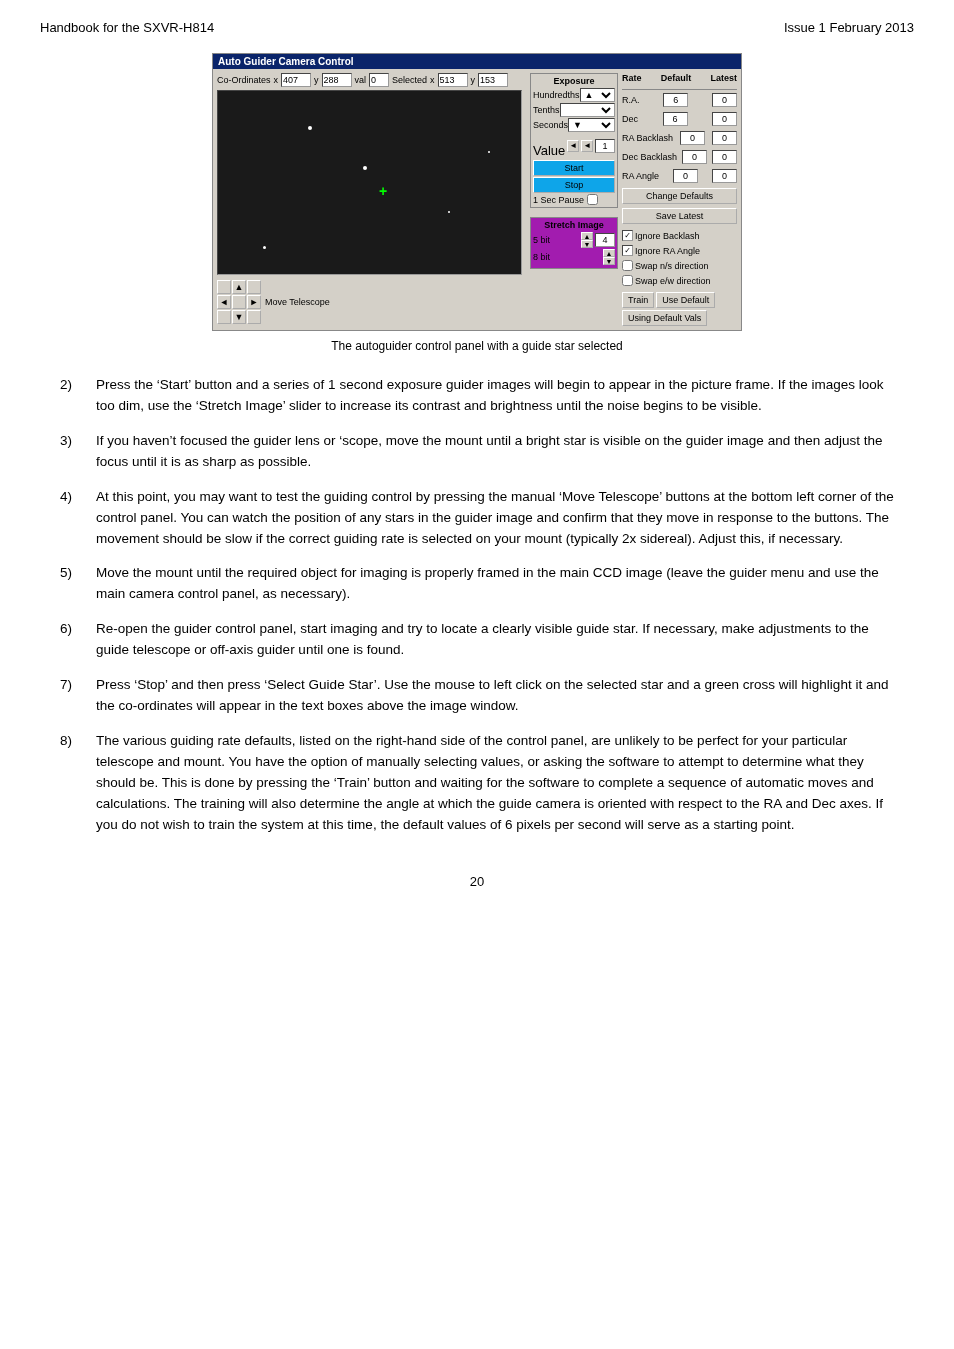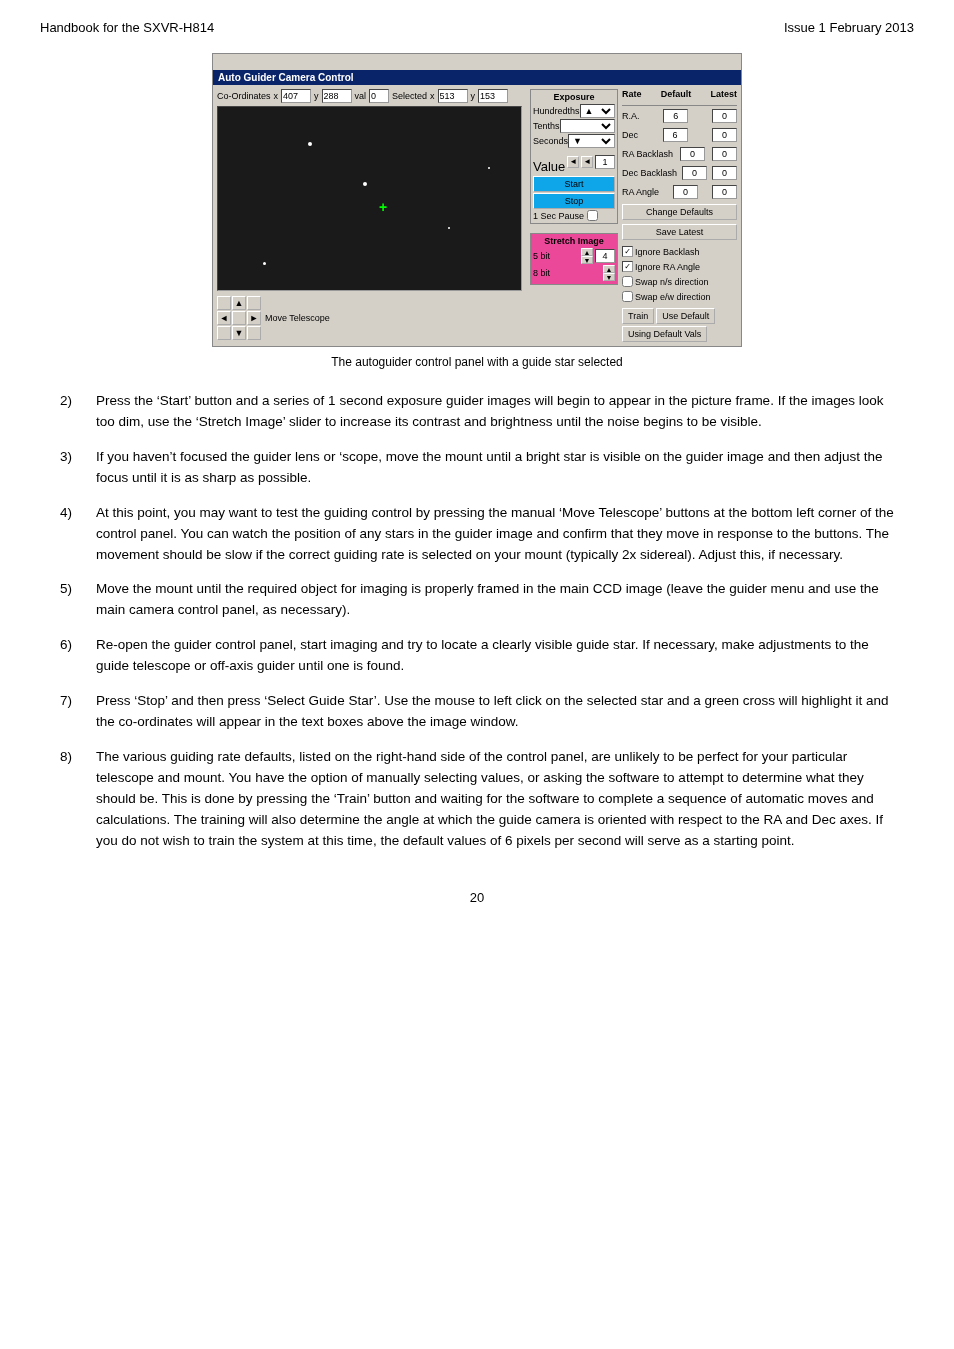--- a/index.html
+++ b/index.html
@@ -36,21 +36,20 @@
       margin: 0 auto 8px auto;
       padding: 0;
       font-size: 10px;
     }
     .panel-titlebar {
       background: #0a246a;
       color: #fff;
       padding: 2px 5px;
       font-size: 10px;
       font-weight: bold;
-      margin-top: 16px;
     }
     .panel-body {
       display: flex;
       padding: 4px;
       gap: 4px;
     }
     .panel-left {
       display: flex;
       flex-direction: column;
       gap: 3px;
@@ -226,21 +225,21 @@
       display: flex;
       align-items: center;
       gap: 3px;
       font-size: 9px;
     }
     .small-checkbox {
       width: 11px;
       height: 11px;
     }
     .stretch-section {
-      background: #ec4899;
+      background: #a21caf;
       border: 1px solid #888;
       padding: 2px;
       margin-top: 2px;
     }
     .stretch-row {
       display: flex;
       align-items: center;
       justify-content: space-between;
       font-size: 9px;
       margin-bottom: 1px;

